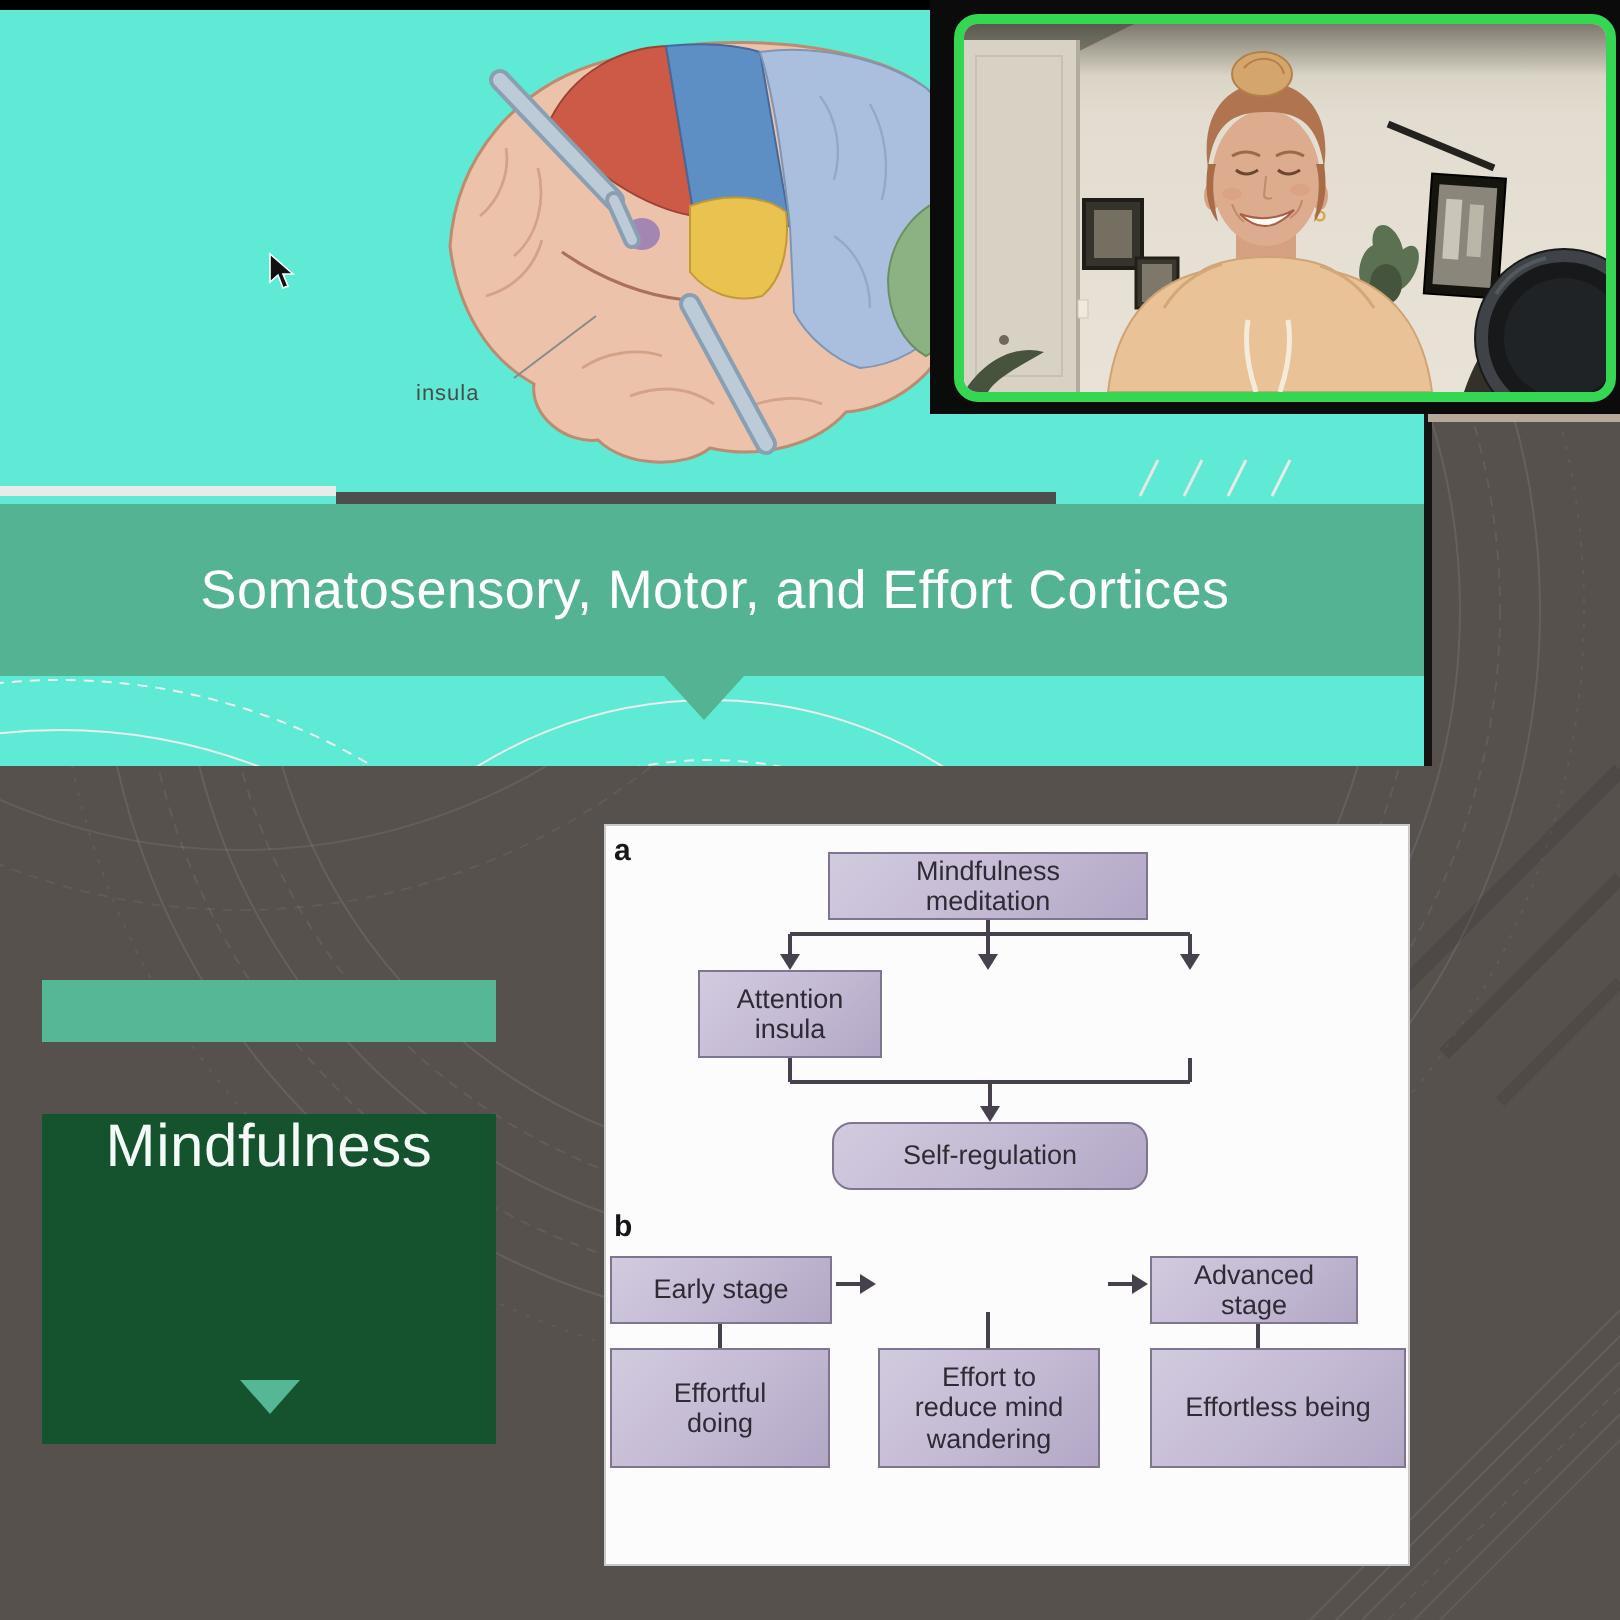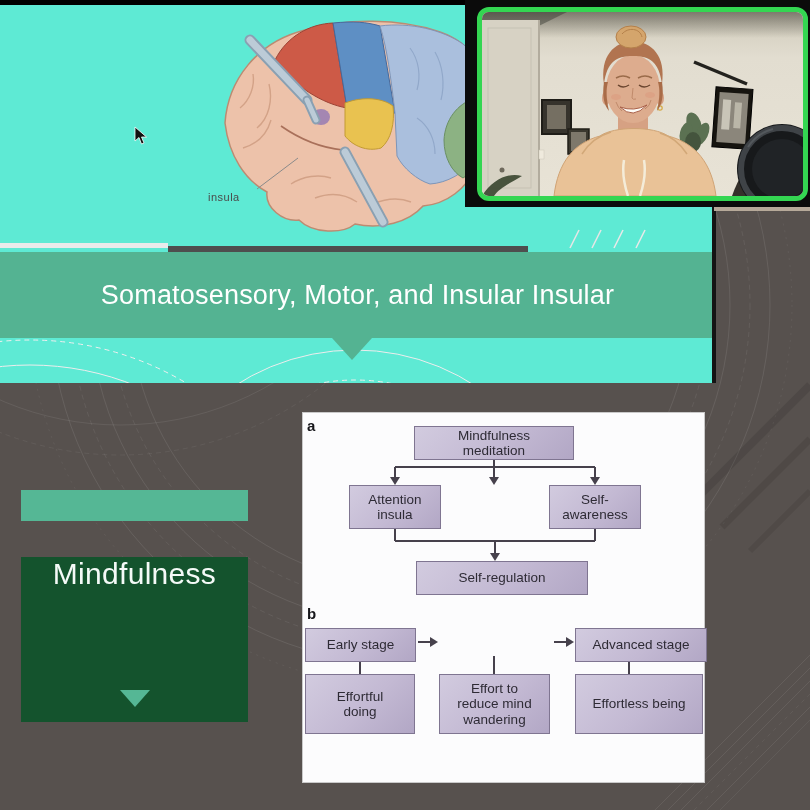--- a/index.html
+++ b/index.html
@@ -101,27 +101,26 @@
         <path d="M187 140 L197 140 L192 148 Z"></path>
         <path d="M127 224 L127 234 L135 229 Z"></path>
         <path d="M263 224 L263 234 L271 229 Z"></path>
       </g>
     </svg>
 
     <div class="flow-label" style="left:4px;top:4px;">a</div>
 
     <div class="fbox" style="left:111px;top:13px;width:160px;height:28px;">Mindfulness meditation</div>
     <div class="fbox" style="left:46px;top:72px;width:92px;height:44px;">Attention insula</div>
-    <div class="fbox" style="left:246px;top:72px;width:92px;height:44px;">Self-awareness</div>
-    <div class="fbox" style="left:113px;top:148px;width:172px;height:28px;">Self-regulation</div>
+    <div class="fbox" style="left:113px;top:148px;width:158px;height:28px;border-radius:10px;">Self-regulation</div>
 
     <div class="flow-label" style="left:4px;top:192px;">b</div>
 
     <div class="fbox" style="left:2px;top:215px;width:111px;height:28px;">Early stage</div>
-    <div class="fbox" style="left:272px;top:215px;width:132px;height:28px;">Advanced stage</div>
+    <div class="fbox" style="left:272px;top:215px;width:104px;height:28px;">Advanced stage</div>
     <div class="fbox" style="left:2px;top:261px;width:110px;height:60px;">Effortful doing</div>
     <div class="fbox" style="left:136px;top:261px;width:111px;height:60px;">Effort to reduce mind wandering</div>
     <div class="fbox" style="left:272px;top:261px;width:128px;height:60px;">Effortless being</div>
   </div>
 </div>
 
 <div id="slide-light" class="abs">
   <svg class="abs" style="left:0;top:0;pointer-events:none;" width="715" height="378">
     <g fill="none">
       <circle cx="355" cy="565" r="160" stroke="#ededed"></circle>
@@ -169,21 +168,21 @@
     </g>
     <line x1="62" y1="181" x2="103" y2="150" stroke="#8a8a8a" stroke-width="1"></line>
   </svg>
 
   <div id="insula-label" class="abs">insula</div>
 
   <div class="abs chrome-light"></div>
   <div class="abs chrome-dark"></div>
 
   <div id="banner" class="abs">
-    <div id="banner-title">Somatosensory, Motor, and Insular Insular</div>
+    <div id="banner-title">Somatosensory, Motor, and Effort Cortices</div>
   </div>
   <div id="banner-tail" class="abs"></div>
 </div>
 
 <div id="separator" class="abs"></div>
 <div id="tan-strip" class="abs"></div>
 
 <div id="webcam" class="abs">
   <div id="video-frame">
     <svg width="321" height="184" viewBox="0 0 321 184" preserveAspectRatio="none">

